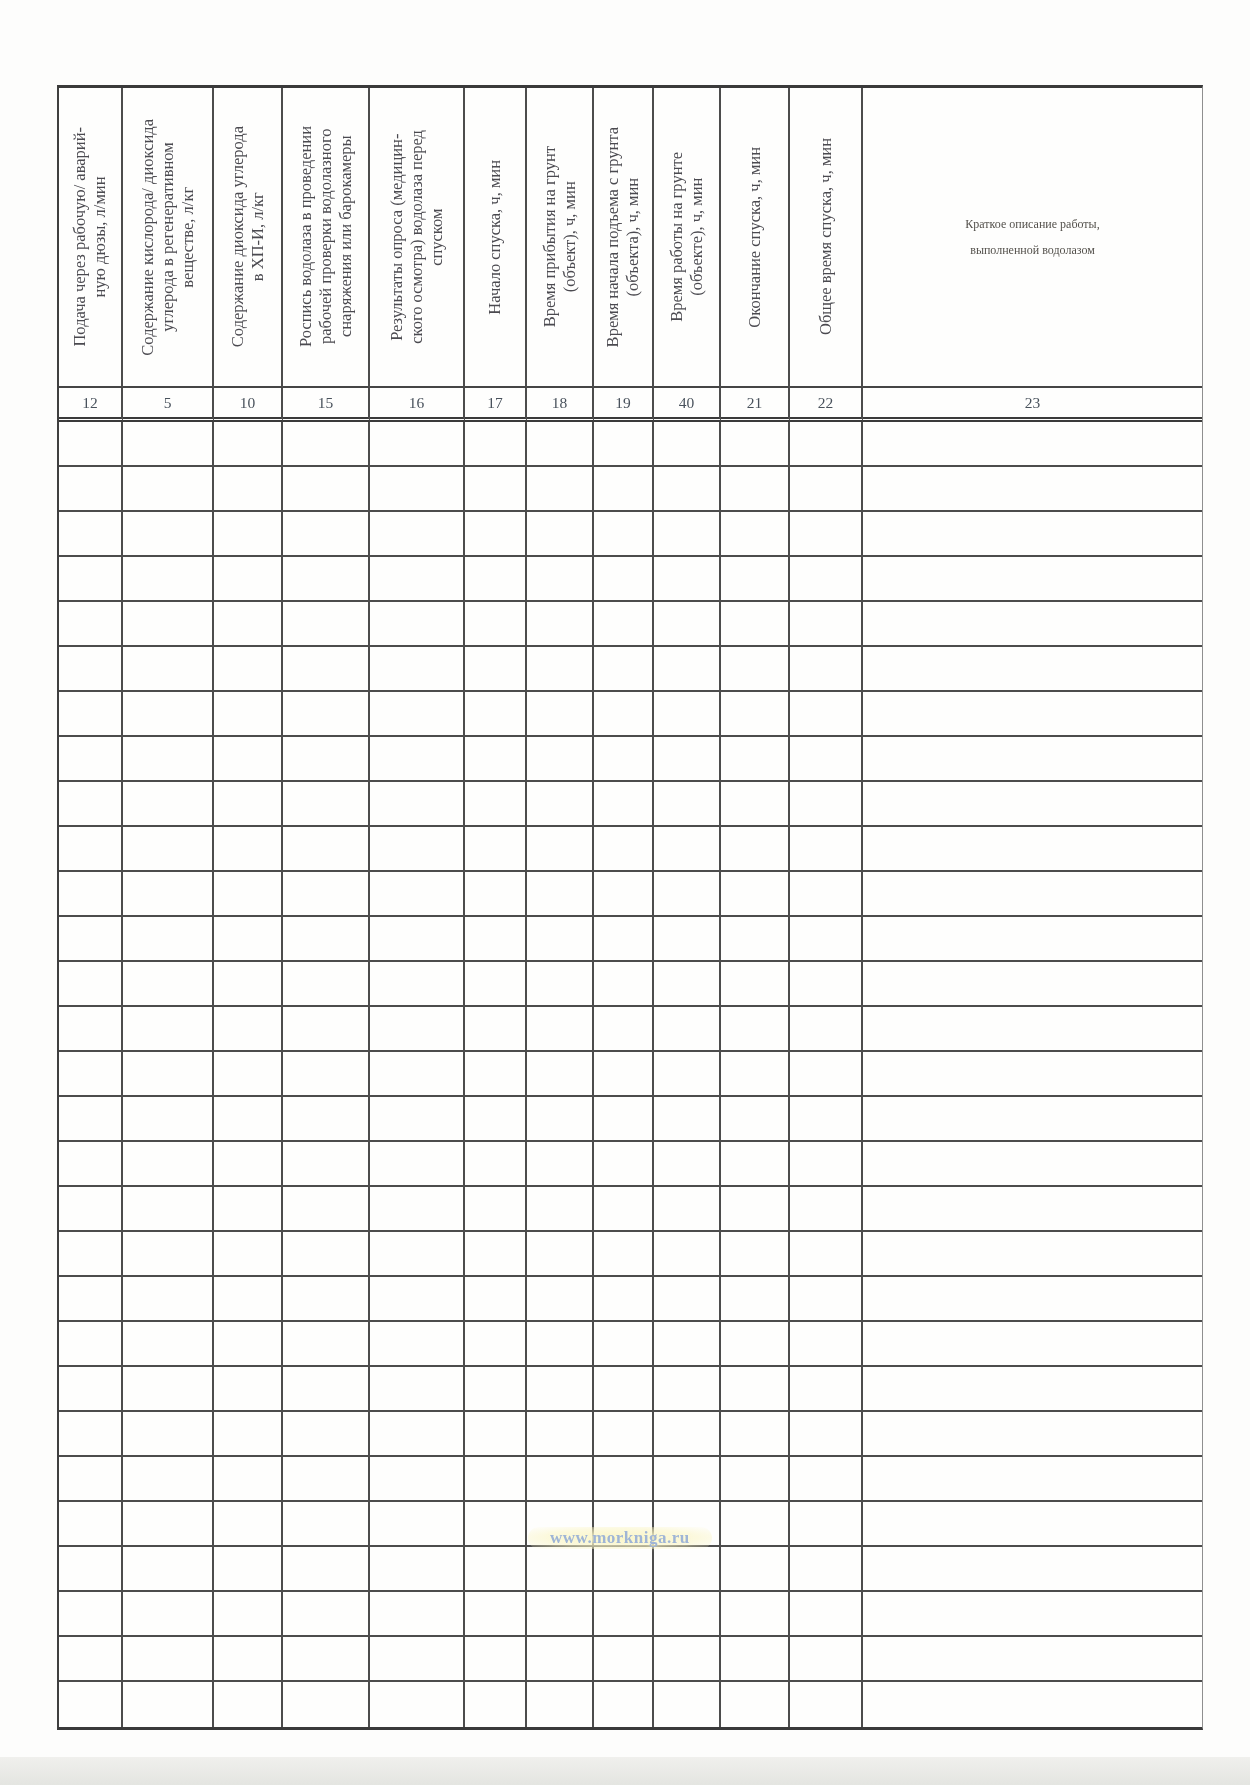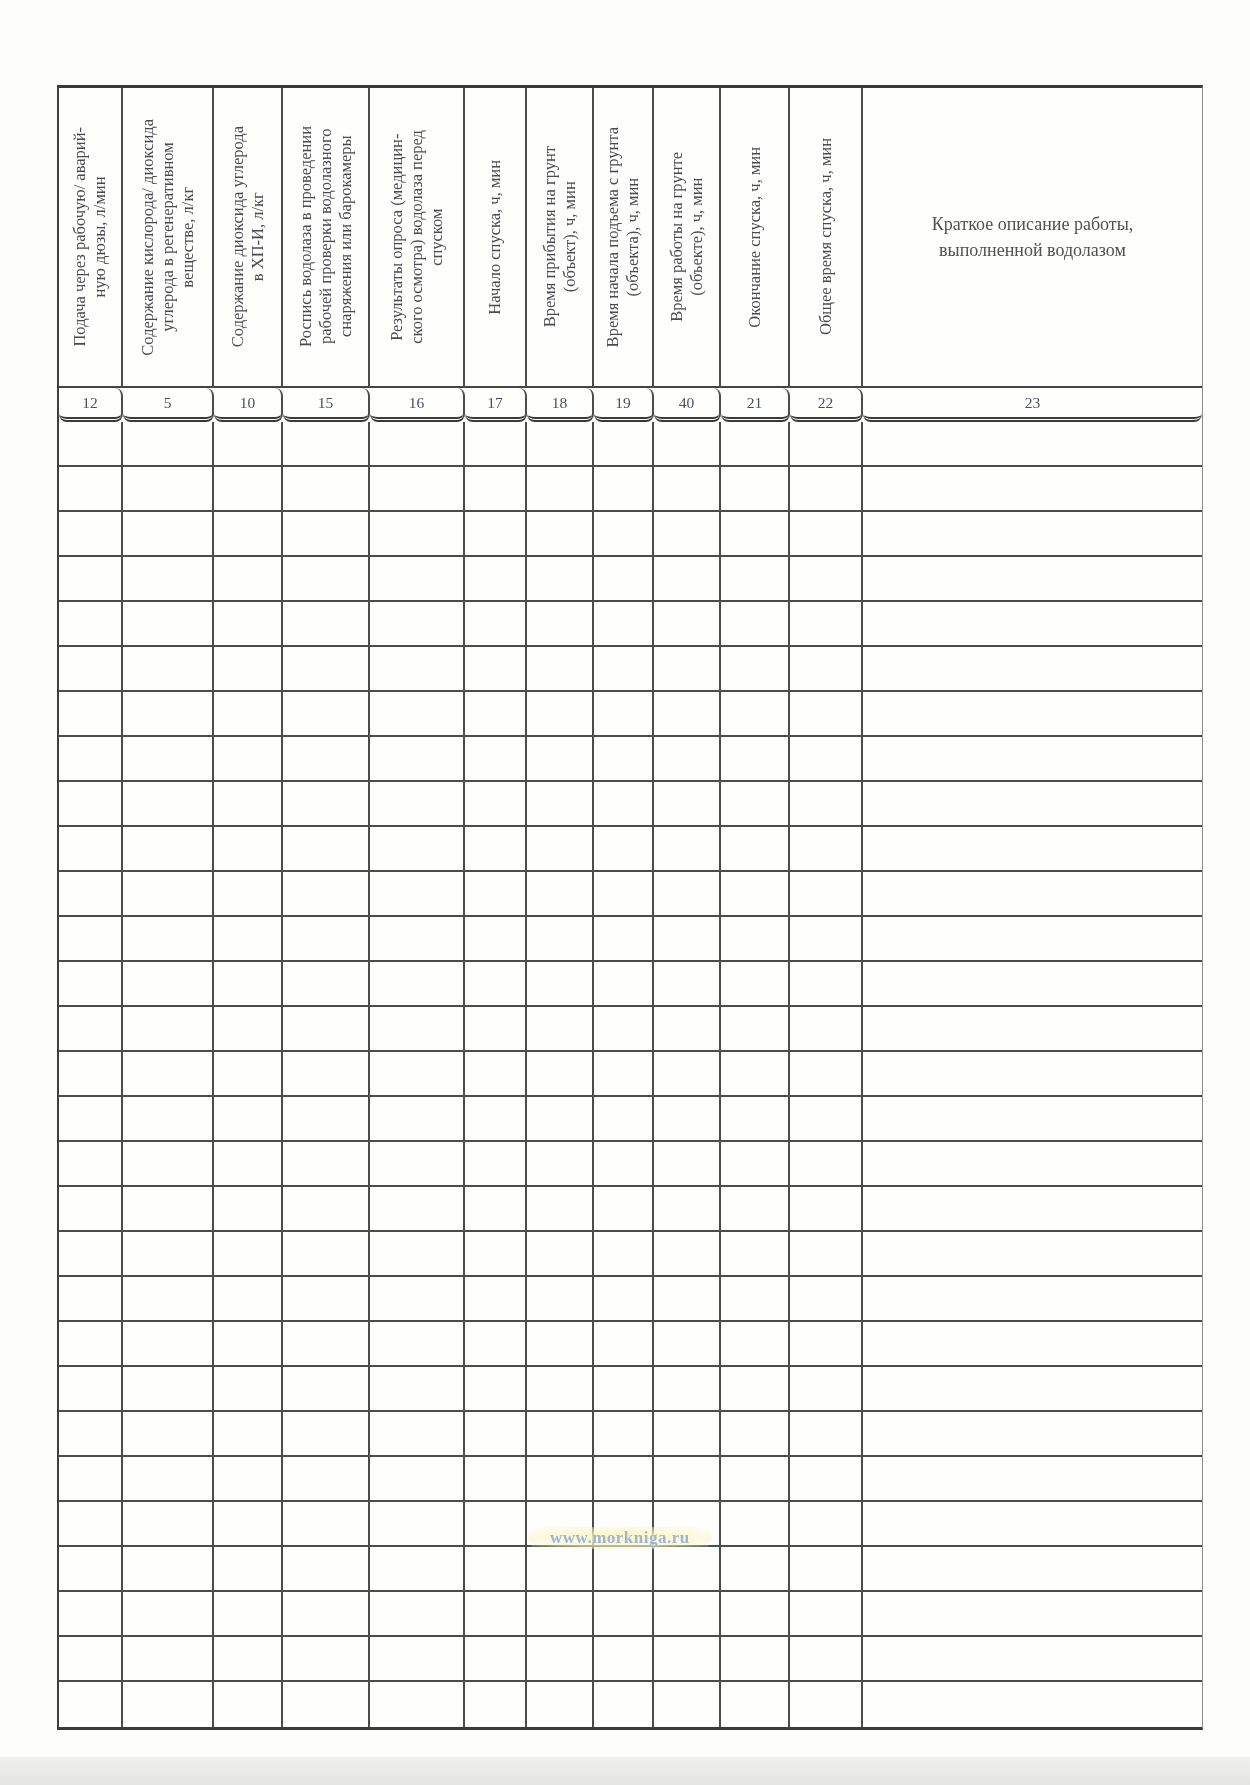--- a/index.html
+++ b/index.html
@@ -39,32 +39,31 @@
     transform:rotate(180deg);
     white-space:pre-line;
     font-size:16.5px;
     line-height:20px;
     text-align:center;
     color:#4b4a50;
     max-height:290px;
   }
   .htext{
     white-space:pre-line;
-    font-size:18px;
+    font-size:12px;
     line-height:26px;
     text-align:center;
     color:#53504b;
   }
   
   .ncell{
     display:flex;align-items:center;justify-content:center;
     font-size:15.5px;
     color:#49525c;
     border-bottom:5px double #3a3a3a;
-    border-radius:8px;
   }
   
   .bcell{background:transparent;}
   
   .watermark{
     position:absolute;
     left:528px;top:1527px;
     padding:1px 22px;
     font-size:17px;
     font-weight:bold;

